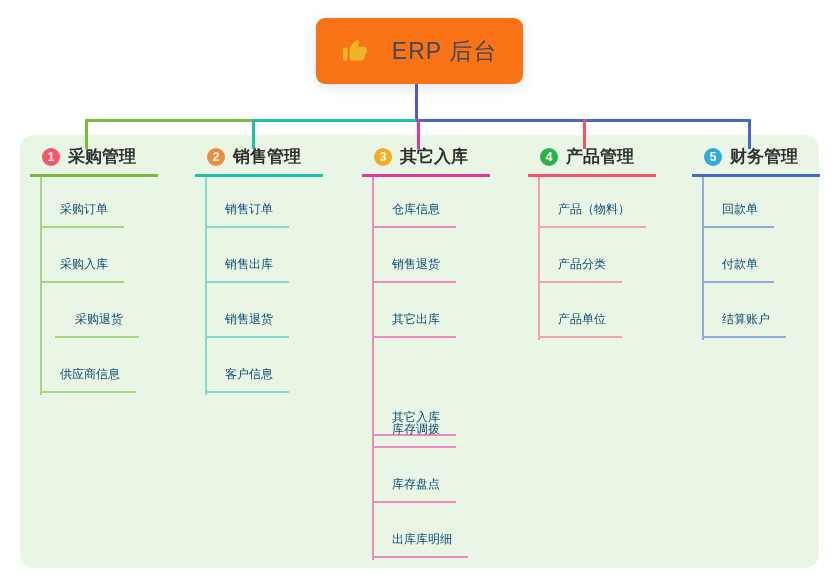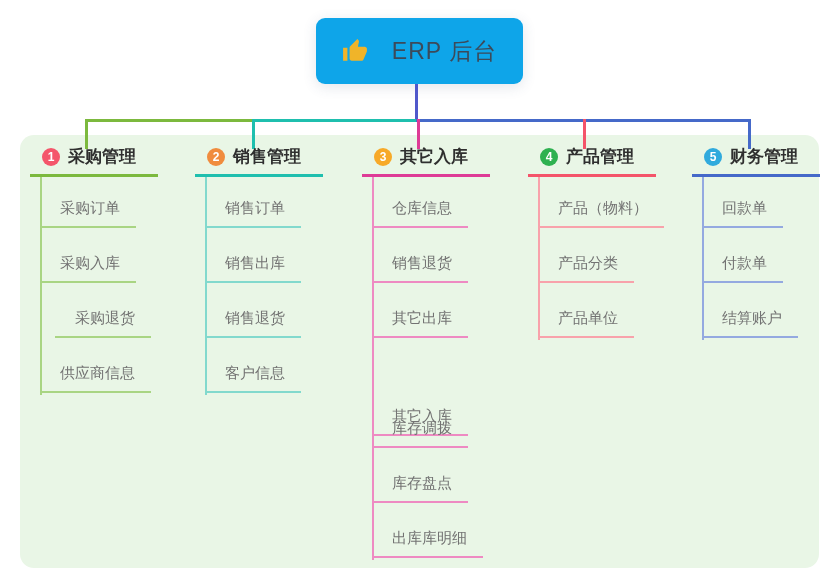--- a/index.html
+++ b/index.html
@@ -4,36 +4,36 @@
 <style>
   * { margin:0; padding:0; box-sizing:border-box; }
   html,body { width:839px; height:588px; background:#ffffff; overflow:hidden;
     font-family:"Liberation Sans", "DejaVu Sans", sans-serif; }
   #stage { position:relative; width:839px; height:588px; }
 
   .panel { position:absolute; left:20px; top:135px; width:799px; height:433px;
     background:#e9f6e6; border-radius:14px; }
 
   .root-card { position:absolute; left:316px; top:18px; width:207px; height:66px;
-    background:#0ea5e9; border-radius:9px; box-shadow:0 3px 14px rgba(60,80,110,.14);
+    background:#f97316; border-radius:9px; box-shadow:0 3px 14px rgba(60,80,110,.14);
     display:flex; align-items:center; justify-content:center; gap:24px;
     font-size:23px; color:#3c4a5a; font-weight:500; letter-spacing:1px; }
   .root-card .ticon { width:26px; height:26px; display:inline-flex; }
 
   .line { position:absolute; }
 
   .branch-label { position:absolute; display:inline-flex; align-items:center; gap:8px;
     height:31px; padding:0 22px 7px 12px; font-size:17px; color:#2f2f2f; font-weight:600;
     white-space:nowrap; }
   .badge { width:18px; height:18px; border-radius:50%; color:#fff; font-size:12px;
     font-weight:700; display:inline-flex; align-items:center; justify-content:center;
     flex:0 0 18px; }
 
   .child-item { position:absolute; display:flex; align-items:flex-end;
-    height:35px; padding:0 16px 8px 20px; font-size:15px; color:#737373;
+    height:35px; padding:0 16px 8px 20px; font-size:12px; color:#0c4a6e;
     white-space:nowrap; font-weight:400; }
 </style>
 </head>
 <body>
 
 <div id="stage">
   <div class="panel"></div>
 
   <div class="root-card">
     <span class="ticon">

